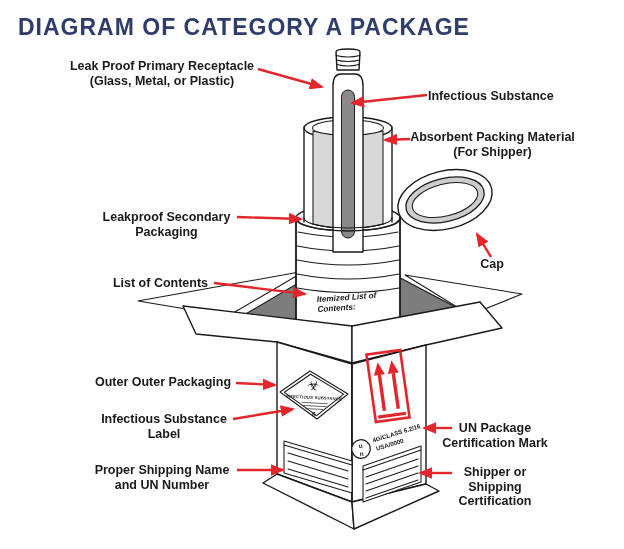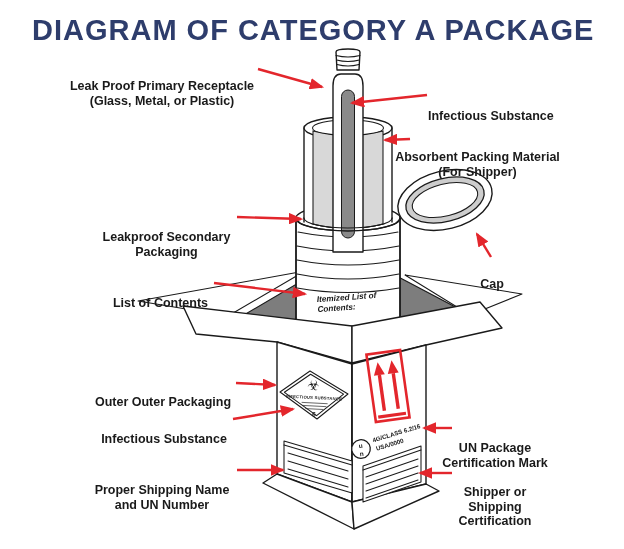--- a/index.html
+++ b/index.html
@@ -2,25 +2,25 @@
 <html style="--red: #e3262c; --navy: #2e3d6c; --ink: #1a1a1a; --grayf: #d8d8d8; --subst: #8a8a8a; --hole: #7d7d7d;"><head>
 <meta charset="utf-8">
 <style>
   :root{
     --red:#e3262c; --navy:#2e3d6c; --ink:#1a1a1a;
     --grayf:#d8d8d8; --subst:#8a8a8a; --hole:#7d7d7d;
   }
   html,body{margin:0;padding:0;background:#fff;}
   .stage{position:relative;width:624px;height:549px;background:#fff;overflow:hidden;
          font-family:"Liberation Sans",sans-serif;}
-  .title{position:absolute;left:32px;top:14px;font-size:29px;font-weight:700;
+  .title{position:absolute;left:18px;top:14px;font-size:23px;font-weight:700;
          letter-spacing:1px;color:var(--navy);white-space:nowrap;}
   svg{position:absolute;left:0;top:0;}
   .callout{position:absolute;font-size:12.5px;font-weight:700;color:var(--ink);
-           line-height:1.17;text-align:center;margin-top:20px;}
+           line-height:1.17;text-align:center;}
   .callout span{display:block;}
   .callout.al{text-align:left;}
   
   .w{fill:#fff;stroke:var(--ink);stroke-width:1.4;stroke-linejoin:round;}
   .n{fill:none;stroke:var(--ink);stroke-width:1.4;stroke-linejoin:round;stroke-linecap:round;}
   .thin{stroke-width:1.05;}
   .hole{fill:var(--hole);stroke:var(--ink);stroke-width:1.1;}
   .grayfill{fill:var(--grayf);stroke:var(--ink);stroke-width:1.05;}
   .subst{fill:var(--subst);stroke:var(--ink);stroke-width:1;}
   .capring{fill:#cdcdcd;stroke:var(--ink);stroke-width:1.3;}
@@ -183,21 +183,21 @@
 
   <div class="callout" style="left:57px;top:59px;width:210px">
     <span>Leak Proof Primary Receptacle</span>
     <span>(Glass, Metal, or Plastic)</span>
   </div>
 
   <div class="callout al" style="left:428px;top:89px;width:150px">
     <span>Infectious Substance</span>
   </div>
 
-  <div class="callout" style="left:390px;top:130px;width:175px">
+  <div class="callout" style="left:405px;top:130px;width:175px">
     <span>Absorbent Packing Material</span>
     <span>(For Shipper)</span>
   </div>
 
   <div class="callout" style="left:94px;top:210px;width:145px">
     <span>Leakproof Secondary</span>
     <span>Packaging</span>
   </div>
 
   <div class="callout" style="left:103px;top:276px;width:115px">
@@ -207,20 +207,21 @@
   <div class="callout" style="left:467px;top:257px;width:50px">
     <span>Cap</span>
   </div>
 
   <div class="callout" style="left:89px;top:375px;width:148px">
     <span>Outer Outer Packaging</span>
   </div>
 
   <div class="callout" style="left:92px;top:412px;width:144px">
     <span>Infectious Substance</span>
+    <span>Label</span>
   </div>
 
   <div class="callout" style="left:87px;top:463px;width:150px">
     <span>Proper Shipping Name</span>
     <span>and UN Number</span>
   </div>
 
   <div class="callout" style="left:436px;top:421px;width:118px">
     <span>UN Package</span>
     <span>Certification Mark</span>

